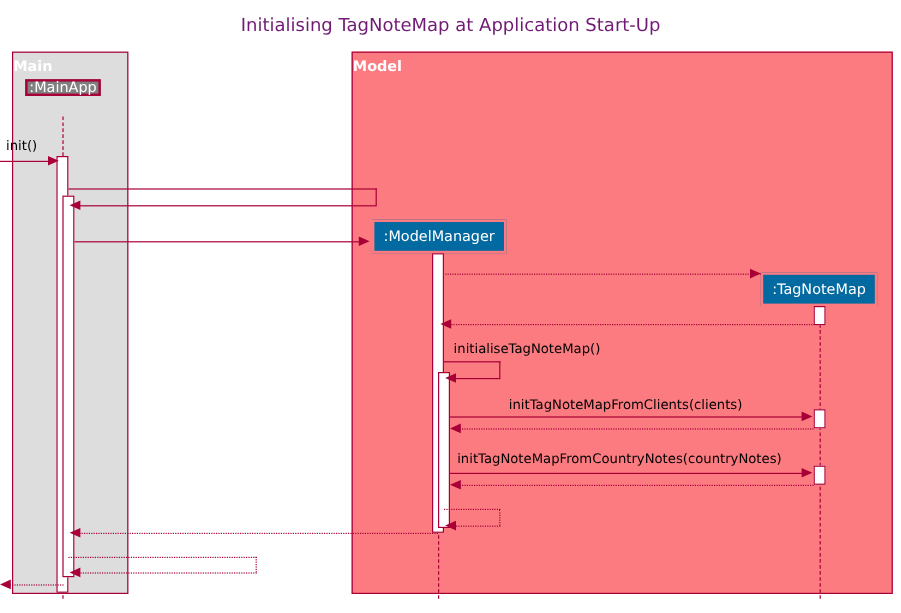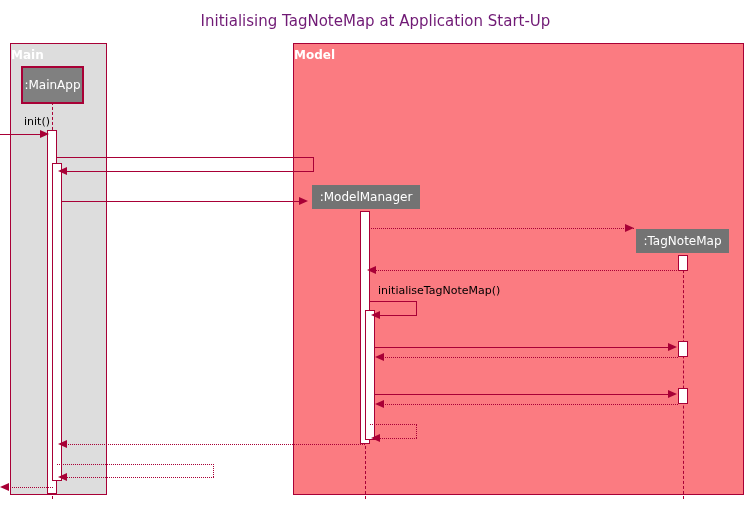--- a/index.html
+++ b/index.html
@@ -51,21 +51,21 @@
     border: 2px solid #A80036;
     color: #FFFFFF;
     font-size: 12px;
     display: flex;
     align-items: center;
     justify-content: center;
     white-space: nowrap;
     letter-spacing: 0px;
   }
   .participant.grey { background: #808080; }
-  .participant.dark { background: #737373; border-color: #FB7B81; }
+  .participant.dark { background: #0369a1; border-color: #FB7B81; }
 
   
   .lifeline {
     width: 0px;
     border-left: 1px dashed #A80036;
   }
 
   
   .activation {
     box-sizing: border-box;
@@ -119,21 +119,21 @@
   </div>
 
   <div class="abs group-box model" style="left:293px; top:43px; width:451px; height:452px;">
     <div class="group-label">Model</div>
   </div>
 
   <div class="abs lifeline" style="left:52px; top:97px; height:402px;"></div>
   <div class="abs lifeline" style="left:365px; top:211px; height:288px;"></div>
   <div class="abs lifeline" style="left:683px; top:255px; height:244px;"></div>
 
-  <div class="abs participant grey" style="left:21px; top:66px; width:63px; height:38px;">
+  <div class="abs participant grey" style="left:21px; top:66px; width:63px; height:14px;">
     <span>:MainApp</span>
   </div>
 
   <div class="abs participant dark" style="left:310px; top:183px; width:112px; height:28px;">
     <span>:ModelManager</span>
   </div>
 
   <div class="abs participant dark" style="left:634px; top:227px; width:97px; height:28px;justify-content:center;">
     <span>:TagNoteMap</span>
   </div>
@@ -143,21 +143,21 @@
   <div class="abs activation" style="left:52px; top:163px; height:318px;"></div>
 
   <div class="abs activation" style="left:360px; top:211px; height:233px;"></div>
 
   <div class="abs activation" style="left:365px; top:310px; height:130px;"></div>
 
   <div class="abs activation" style="left:678px; top:255px; height:16px;"></div>
   <div class="abs activation" style="left:678px; top:341px; height:16px;"></div>
   <div class="abs activation" style="left:678px; top:388px; height:16px;"></div>
 
-  <div class="abs msg-label" style="left:24px; top:115px;">init()</div>
+  <div class="abs msg-label" style="left:5px; top:115px;">init()</div>
   <div class="abs msg-line" style="left:0px; top:134px; width:44px;"></div>
   <div class="abs arrow-r" style="left:40px; top:130px;"></div>
 
   <div class="abs msg-line" style="left:57px; top:157px; width:257px;"></div>
   <div class="abs vline" style="left:313px; top:157px; height:14px;"></div>
   <div class="abs msg-line" style="left:62px; top:171px; width:252px;"></div>
   <div class="abs arrow-l" style="left:58px; top:167px;"></div>
 
   <div class="abs msg-line" style="left:62px; top:201px; width:239px;"></div>
   <div class="abs arrow-r" style="left:299px; top:197px;"></div>
@@ -167,26 +167,28 @@
 
   <div class="abs msg-line dotted" style="left:371px; top:270px; width:312px;"></div>
   <div class="abs arrow-l" style="left:367px; top:266px;"></div>
 
   <div class="abs msg-label" style="left:378px; top:284px;text-align:right;">initialiseTagNoteMap()</div>
   <div class="abs msg-line" style="left:370px; top:301px; width:47px;"></div>
   <div class="abs vline" style="left:416px; top:301px; height:14px;"></div>
   <div class="abs msg-line" style="left:375px; top:315px; width:42px;"></div>
   <div class="abs arrow-l" style="left:371px; top:311px;"></div>
 
+  <div class="abs msg-label" style="left:424px; top:331px;">initTagNoteMapFromClients(clients)</div>
   <div class="abs msg-line" style="left:375px; top:347px; width:295px;"></div>
   <div class="abs arrow-r" style="left:668px; top:343px;"></div>
 
   <div class="abs msg-line dotted" style="left:379px; top:357px; width:299px;"></div>
   <div class="abs arrow-l" style="left:375px; top:353px;"></div>
 
+  <div class="abs msg-label" style="left:381px; top:376px;">initTagNoteMapFromCountryNotes(countryNotes)</div>
   <div class="abs msg-line" style="left:375px; top:394px; width:295px;"></div>
   <div class="abs arrow-r" style="left:668px; top:390px;"></div>
 
   <div class="abs msg-line dotted" style="left:379px; top:404px; width:299px;"></div>
   <div class="abs arrow-l" style="left:375px; top:400px;"></div>
 
   <div class="abs msg-line dotted" style="left:370px; top:424px; width:47px;"></div>
   <div class="abs vline dotted" style="left:416px; top:424px; height:14px;"></div>
   <div class="abs msg-line dotted" style="left:375px; top:438px; width:42px;"></div>
   <div class="abs arrow-l" style="left:371px; top:434px;"></div>

